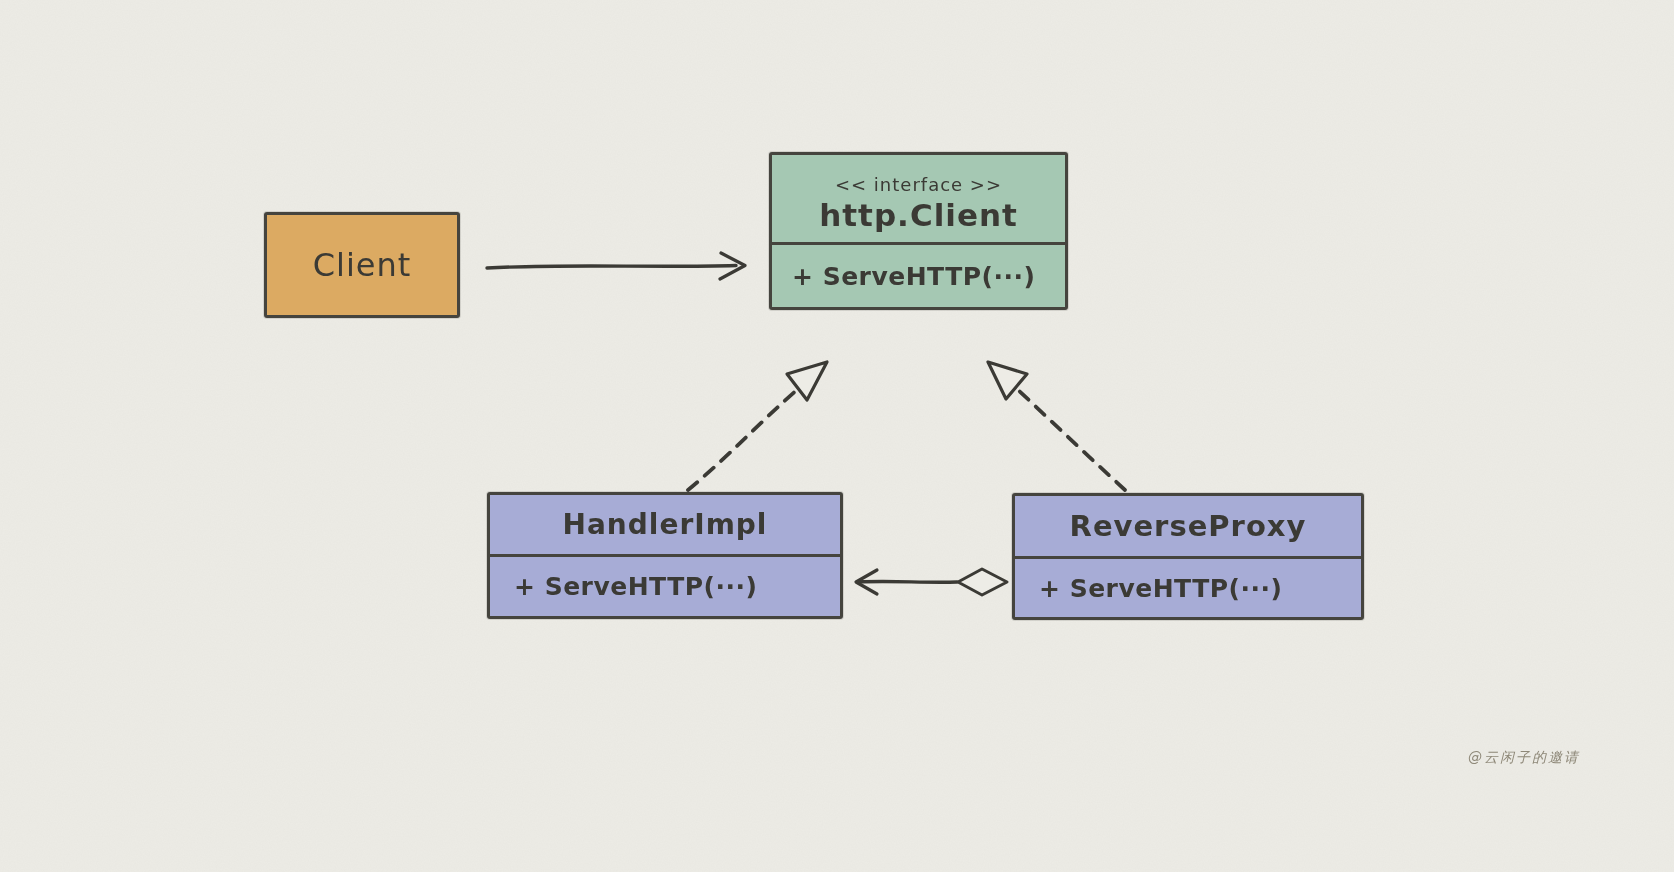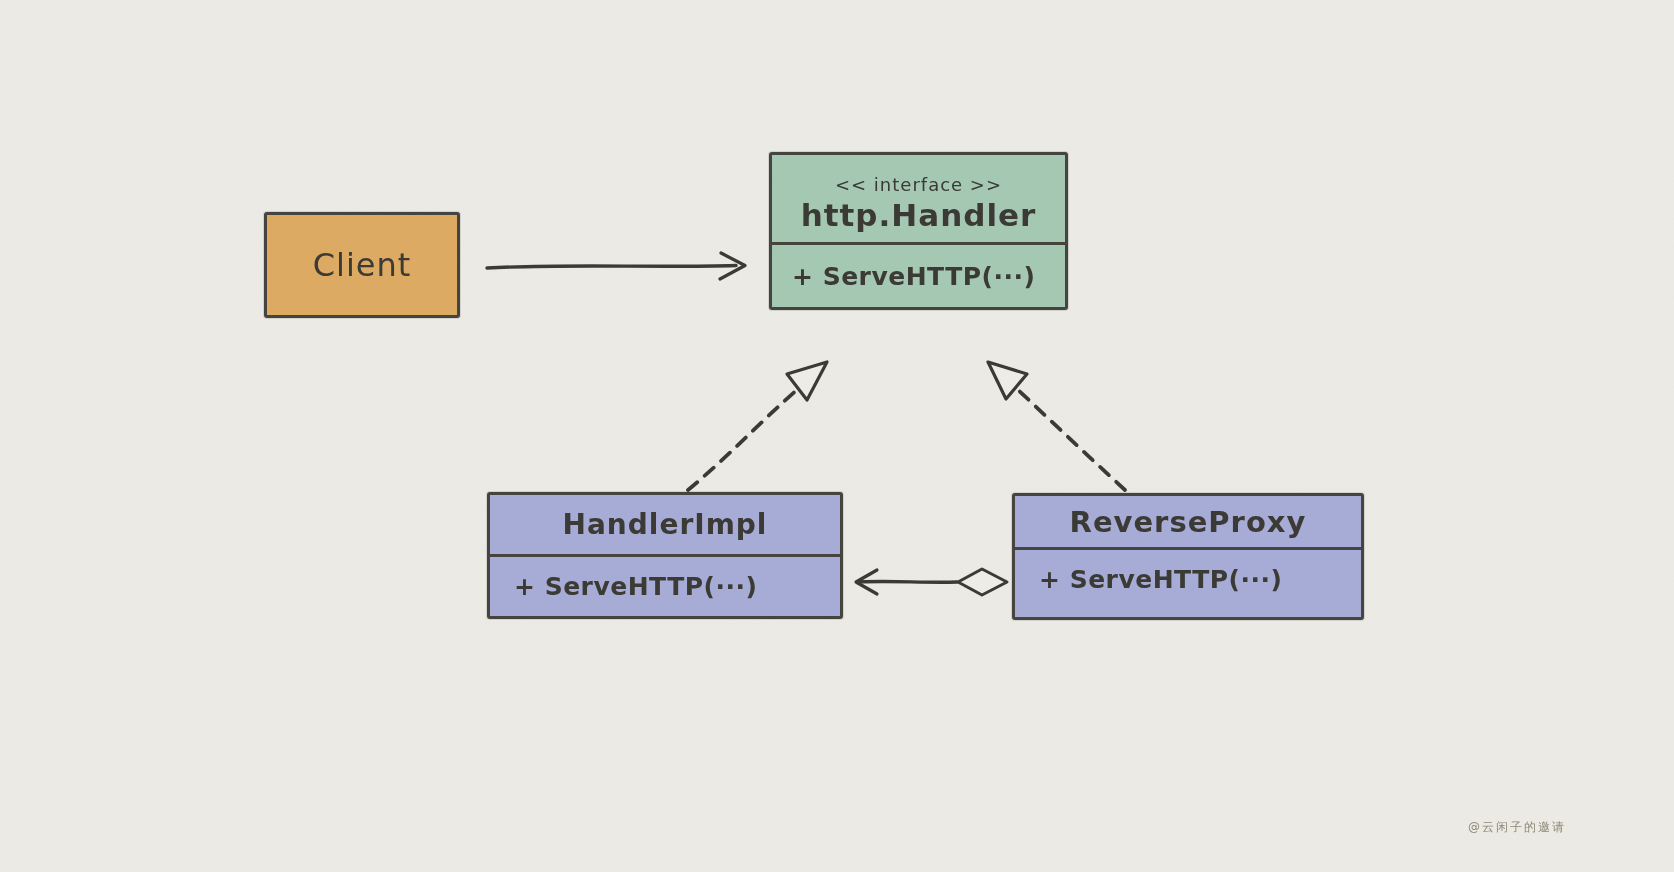--- a/index.html
+++ b/index.html
@@ -22,37 +22,37 @@
   .client-label{font-size:32px;letter-spacing:1px;}
 
   .node-iface{left:769px;top:152px;width:299px;height:158px;}
   .node-impl{left:487px;top:492px;width:356px;height:127px;}
   .node-proxy{left:1012px;top:493px;width:352px;height:127px;}
 
   .hdr{box-sizing:border-box;border-bottom:3px solid #45443e;
     display:flex;flex-direction:column;align-items:center;justify-content:center;}
   .node-iface .hdr{height:90px;padding-top:9px;}
   .node-impl .hdr{height:62px;justify-content:center;}
-  .node-proxy .hdr{height:54px;}
+  .node-proxy .hdr{height:63px;}
 
   .stereo{font-size:18px;letter-spacing:1px;margin-bottom:2px;}
   .iface-title{font-size:31px;font-weight:bold;letter-spacing:1px;}
   .class-title{font-size:28px;font-weight:bold;letter-spacing:1px;}
   .node-proxy .class-title{font-size:29px;}
 
   .meth{
     box-sizing:border-box;display:flex;align-items:center;
     padding-left:20px;font-size:25px;letter-spacing:.5px;font-weight:bold;
   }
   .node-iface .meth{height:62px;}
   .node-impl .meth,.node-proxy .meth{height:59px;padding-left:24px;}
 
   .watermark{
-    position:absolute;left:1468px;top:819px;
-    font-size:12px;letter-spacing:2px;color:#8e8878;
+    position:absolute;left:1468px;top:749px;
+    font-size:14px;letter-spacing:2px;color:#8e8878;font-style:italic;
   }
 </style>
 </head>
 <body>
 
 <div class="stage" style="background-color: rgb(237, 236, 230); color: rgb(59, 58, 53);">
 
   <svg class="grain">
     <filter id="grainF">
       <feTurbulence type="fractalNoise" baseFrequency="0.85" numOctaves="2" seed="11" stitchTiles="stitch"></feTurbulence>
@@ -85,21 +85,21 @@
     </g>
   </svg>
 
   <div class="node node-client" style="background-color: rgb(220, 170, 98);">
     <span class="client-label">Client</span>
   </div>
 
   <div class="node node-iface" style="background-color: rgb(165, 200, 179);">
     <div class="hdr">
       <div class="stereo">&lt;&lt; interface &gt;&gt;</div>
-      <div class="iface-title">http.Handler</div>
+      <div class="iface-title">http.Client</div>
     </div>
     <div class="meth">+ ServeHTTP(···)</div>
   </div>
 
   <div class="node node-impl" style="background-color: rgb(167, 172, 214);">
     <div class="hdr">
       <div class="class-title">HandlerImpl</div>
     </div>
     <div class="meth">+ ServeHTTP(···)</div>
   </div>

